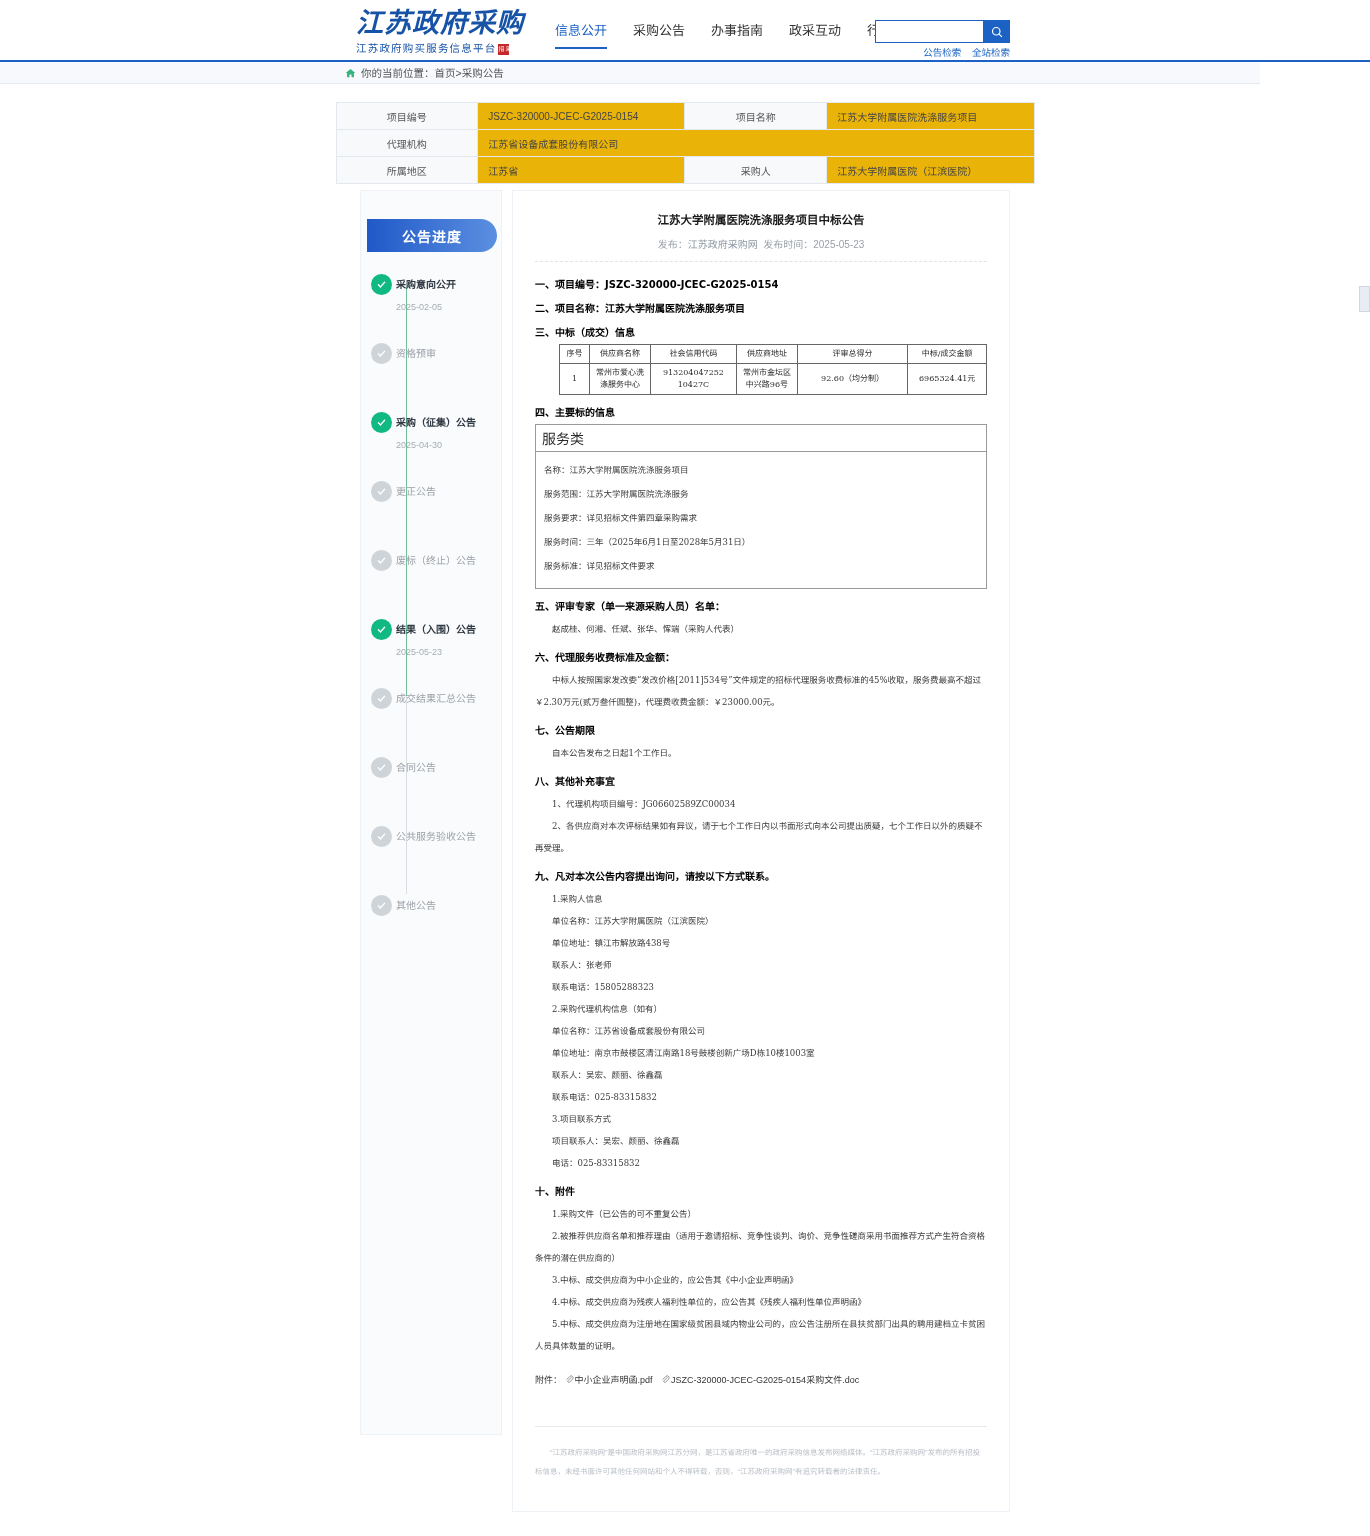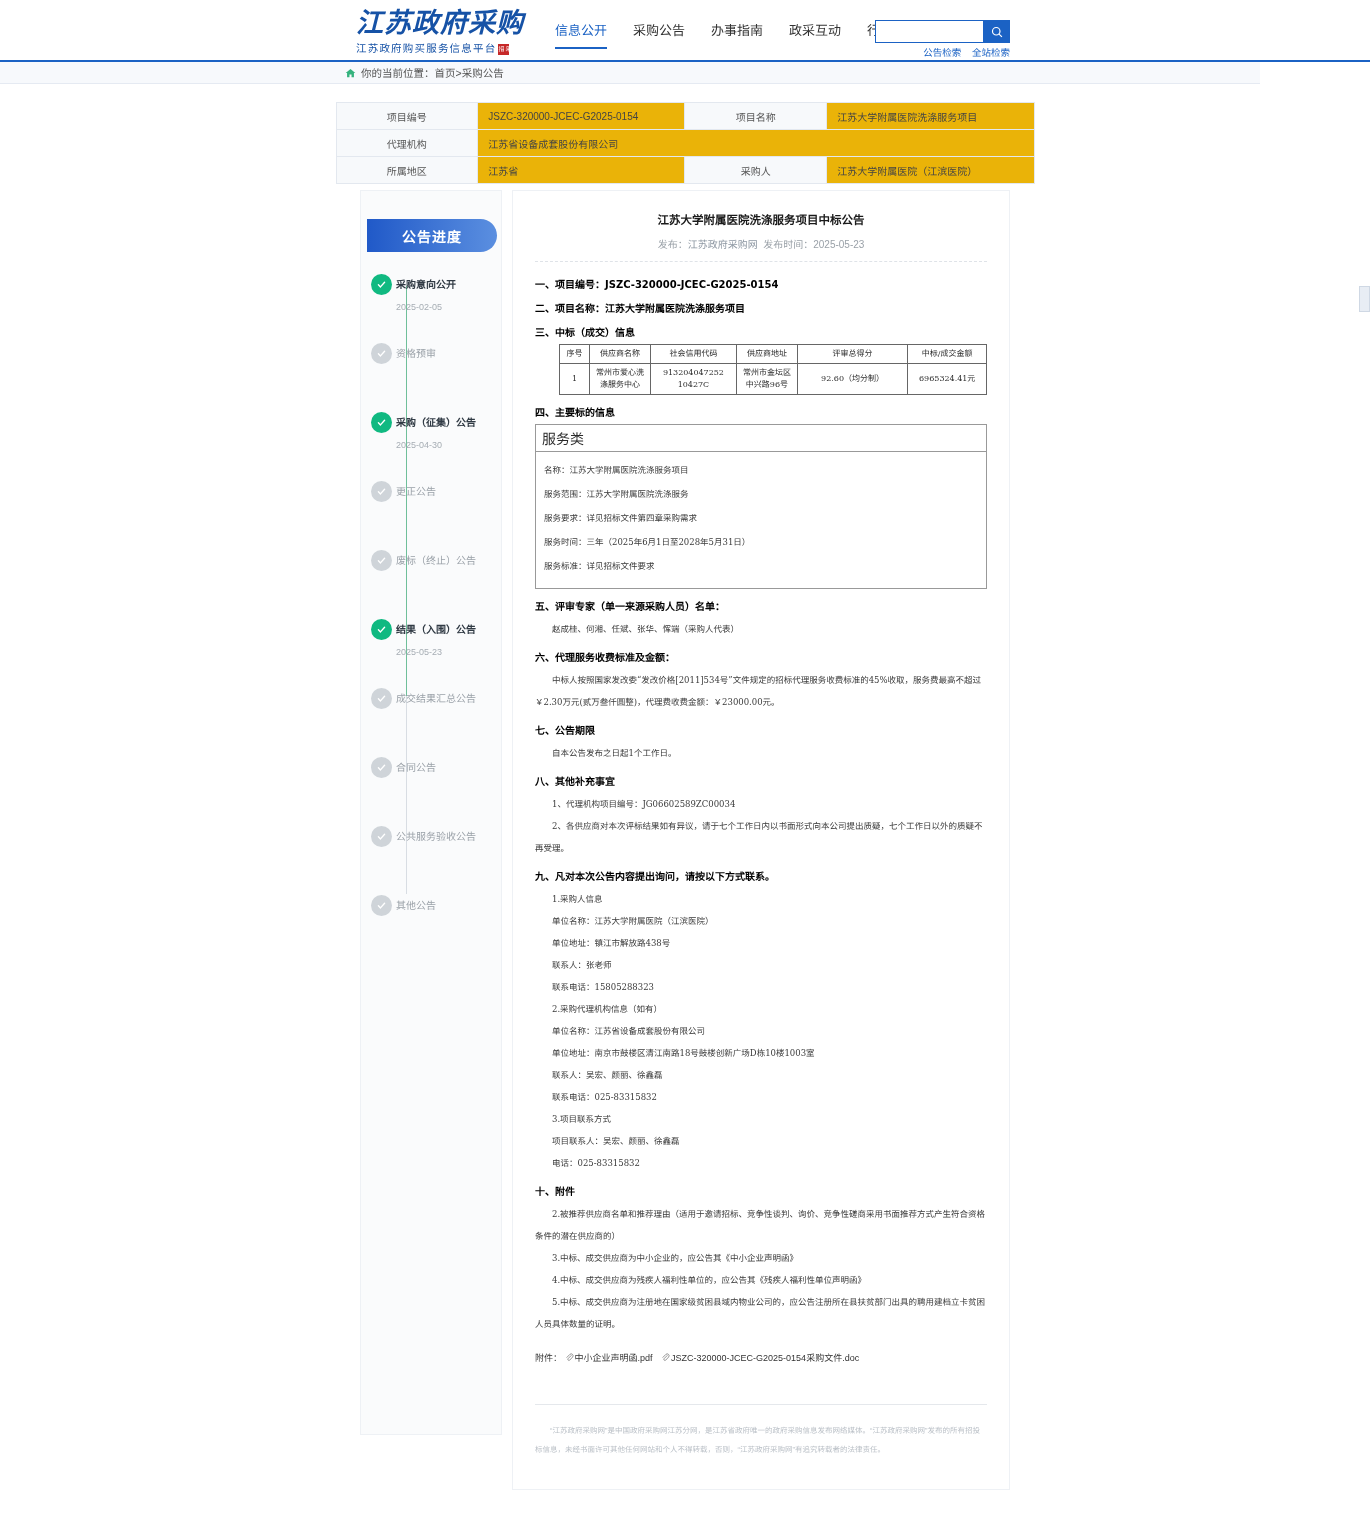--- a/index.html
+++ b/index.html
@@ -598,20 +598,21 @@
     <div class="para"><span>单位名称：</span><span>江苏省设备成套股份有限公司</span></div>
     <div class="para"><span>单位地址：</span><span>南京市鼓楼区清江南路18号鼓楼创新广场D栋10楼1003室</span></div>
     <div class="para"><span>联系人：</span><span>吴宏、颜丽、徐鑫磊</span></div>
     <div class="para"><span>联系电话：</span><span>025-83315832</span></div>
 
     <div class="para">3.项目联系方式</div>
     <div class="para"><span>项目联系人：</span><span>吴宏、颜丽、徐鑫磊</span></div>
     <div class="para"><span>电话：</span><span>025-83315832</span></div>
 
     <div class="sec-head">十、附件</div>
+    <div class="para">1.采购文件（已公告的可不重复公告）</div>
     <div class="para">2.被推荐供应商名单和推荐理由（适用于邀请招标、竞争性谈判、询价、竞争性磋商采用书面推荐方式产生符合资格条件的潜在供应商的）</div>
     <div class="para">3.中标、成交供应商为中小企业的，应公告其《中小企业声明函》</div>
     <div class="para">4.中标、成交供应商为残疾人福利性单位的，应公告其《残疾人福利性单位声明函》</div>
     <div class="para">5.中标、成交供应商为注册地在国家级贫困县域内物业公司的，应公告注册所在县扶贫部门出具的聘用建档立卡贫困人员具体数量的证明。</div>
 
     <div class="attach-row">
       <span>附件：</span>
       <span class="attach-link">
         <svg class="clip" viewBox="0 0 16 16">
             <path d="M11 4.5 L5.5 10 a2 2 0 0 0 2.8 2.8 L13.5 7.2 a3.4 3.4 0 0 0-4.8-4.8 L3.3 7.8" fill="none" stroke="#666" stroke-width="1.2" stroke-linecap="round"></path>

